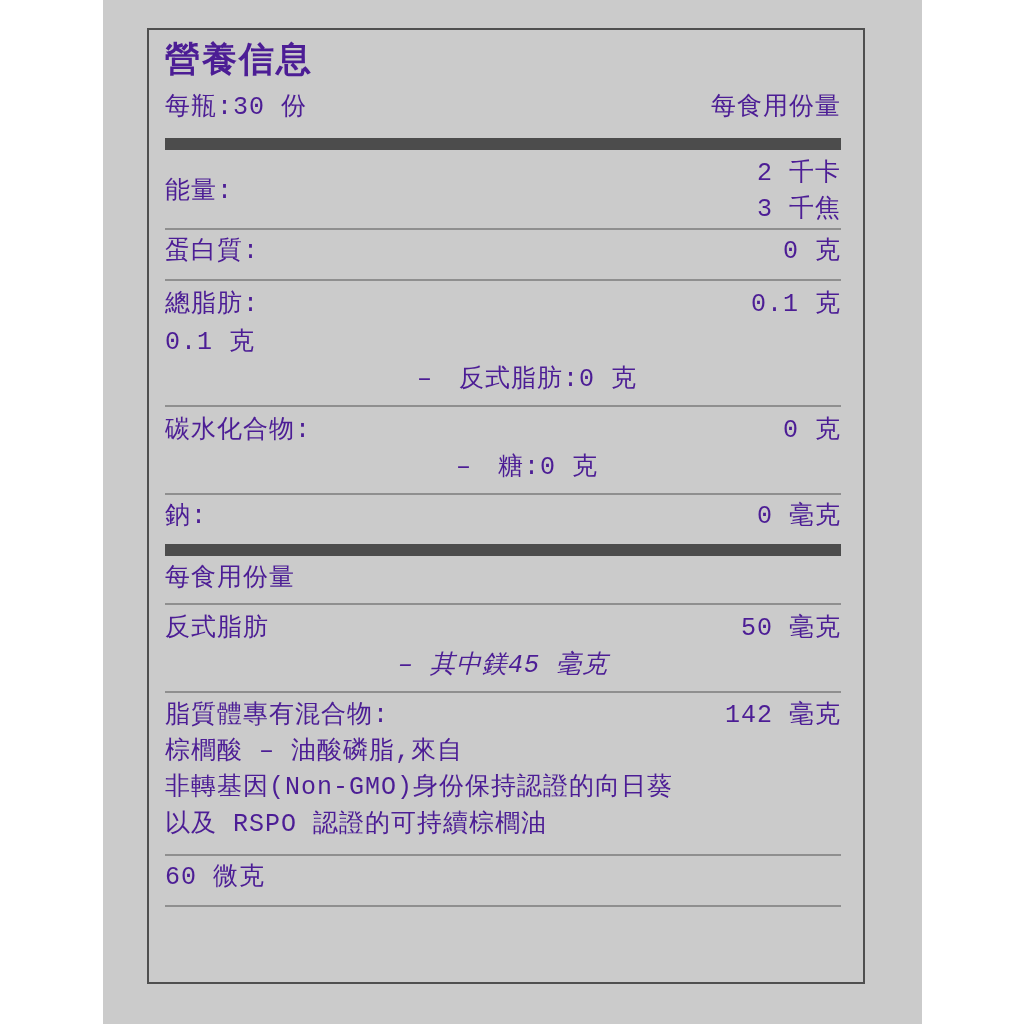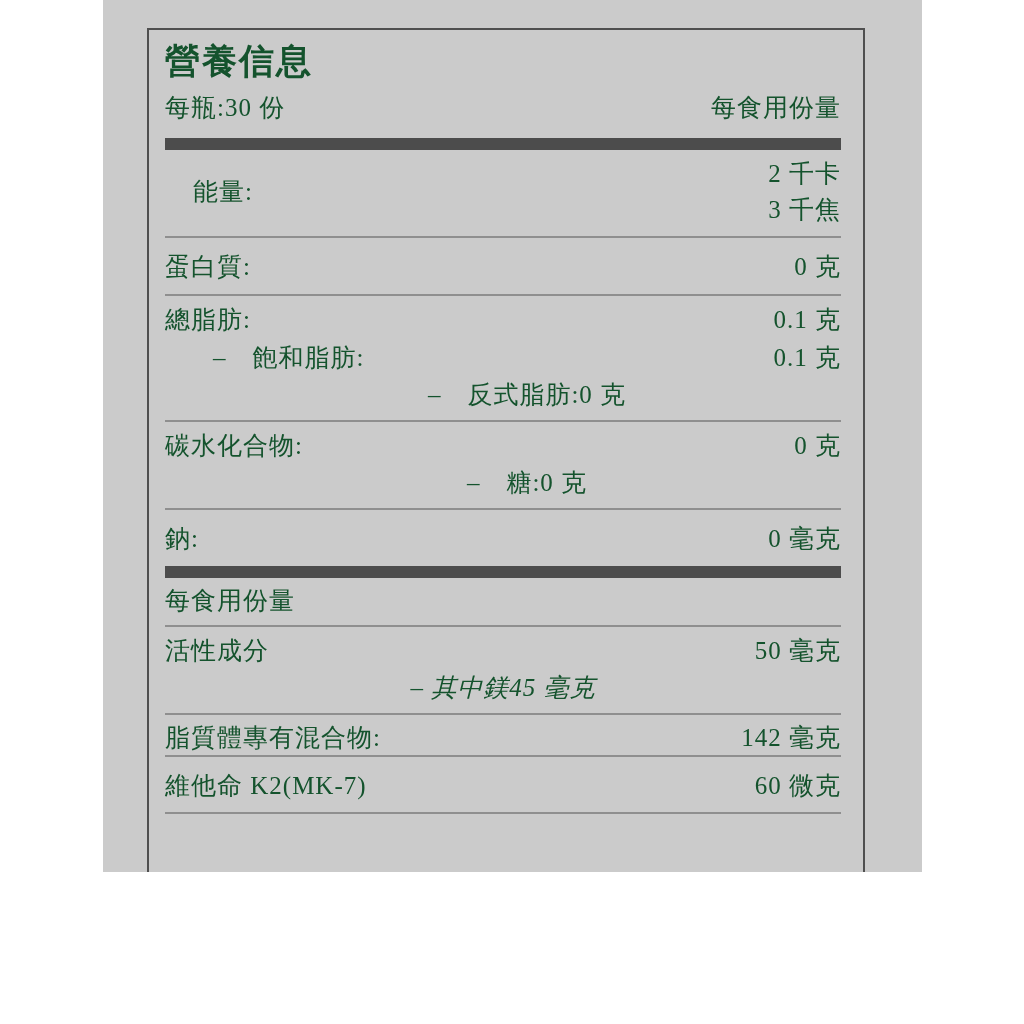--- a/index.html
+++ b/index.html
@@ -1,22 +1,22 @@
 <!DOCTYPE html>
 <html><head>
 <meta charset="utf-8">
 <style>
   html,body{margin:0;padding:0;}
   .page{
     position:relative;
-    width:1024px;height:872px;
+    width:1024px;height:1024px;
     background:#ffffff;
     overflow:hidden;
-    font-family:Liberation Serif, serif;
-    color:#14532d;
+    font-family:Liberation Mono, monospace;
+    color:#4c1d95;
   }
   .panel{
     position:absolute;
     left:103px;top:0;
     width:819px;height:1024px;
     background:#cbcbcb;
   }
   .label-box{
     position:absolute;
     left:44px;top:28px;
@@ -38,23 +38,23 @@
     display:flex;justify-content:space-between;align-items:flex-start;
     margin:8px 0 14px 0;
   }
   .bar{height:12px;background:#4c4c4c;}
   .row{
     display:flex;justify-content:space-between;align-items:center;
     font-size:25px;letter-spacing:1px;line-height:1.3;
   }
   .row .val{text-align:right;white-space:nowrap;}
   .divider{border-top:2px solid #8f8f8f;height:0;}
-  .pad-std{padding:13px 0 10px 0;}
+  .pad-std{padding:6px 0 10px 0;}
   .sub{padding-left:48px;}
-  .energy-row{padding:6px 0 8px 0;margin-left:28px;}
+  .energy-row{padding:6px 0 0 0;}
   .energy-vals{text-align:left;line-height:1.45;}
   .sec2-title{
     font-size:36px;font-weight:bold;letter-spacing:2px;
     margin:10px 0 8px 0;line-height:1.15;
   }
   .per-serving2{padding:7px 0 8px 0;}
   .tight-top{padding:8px 0 2px 0;}
   .tight-bot{padding:2px 0 9px 0;justify-content:center;}
   .italic{font-style:italic;}
   .blend-row{align-items:flex-start;padding:7px 0 0 0;}
@@ -93,21 +93,20 @@
         <span class="val">0 克</span>
       </div>
 
       <div class="divider"></div>
 
       <div class="row tight-top">
         <span>總脂肪:</span>
         <span class="val">0.1 克</span>
       </div>
       <div class="row" style="padding:4px 0 2px 0;">
-        <span class="sub">–　飽和脂肪:</span>
         <span class="val">0.1 克</span>
       </div>
       <div class="row tight-bot">
         <span class="sub">–　反式脂肪:</span>
         <span class="val">0 克</span>
       </div>
 
       <div class="divider"></div>
 
       <div class="row tight-top">
@@ -129,39 +128,43 @@
 
       <div class="bar"></div>
 
       <div class="row per-serving2">
         <span>每食用份量</span>
       </div>
 
       <div class="divider"></div>
 
       <div class="row tight-top">
-        <span>活性成分</span>
+        <span>反式脂肪</span>
         <span class="val">50 毫克</span>
       </div>
       <div class="row tight-bot italic">
         <span>– 其中鎂</span>
         <span class="val">45 毫克</span>
       </div>
 
       <div class="divider"></div>
 
       <div class="row blend-row">
         <span>脂質體專有混合物:</span>
         <span class="val">142 毫克</span>
       </div>
+      <div class="blend-desc">
+        <div>棕櫚酸 – 油酸磷脂,來自</div>
+        <div>非轉基因(Non-GMO)身份保持認證的向日葵</div>
+        <div>以及 RSPO 認證的可持續棕櫚油</div>
+      </div>
 
       <div class="divider"></div>
 
       <div class="row pad-std">
-        <span>維他命 K2(MK-7)</span>
         <span class="val">60 微克</span>
       </div>
 
       <div class="divider"></div>
 
       <div class="row pad-std">
         
         
       </div>
 

